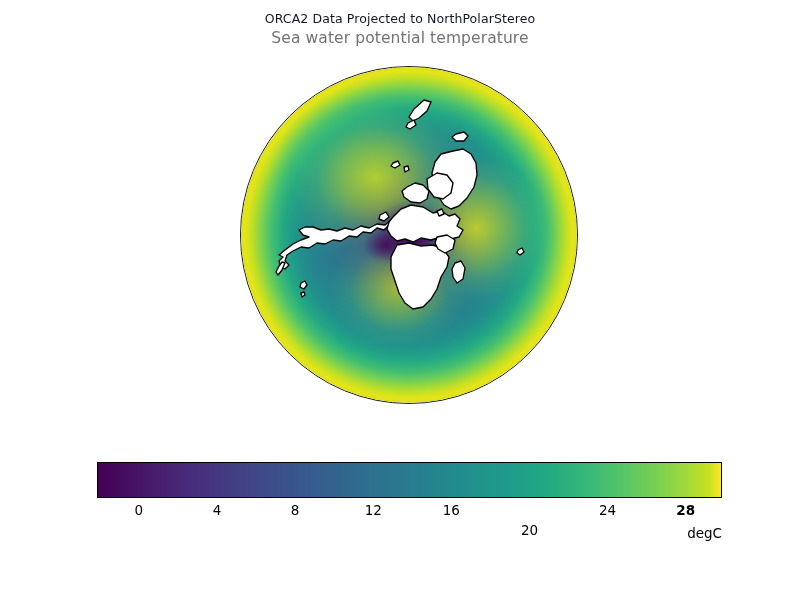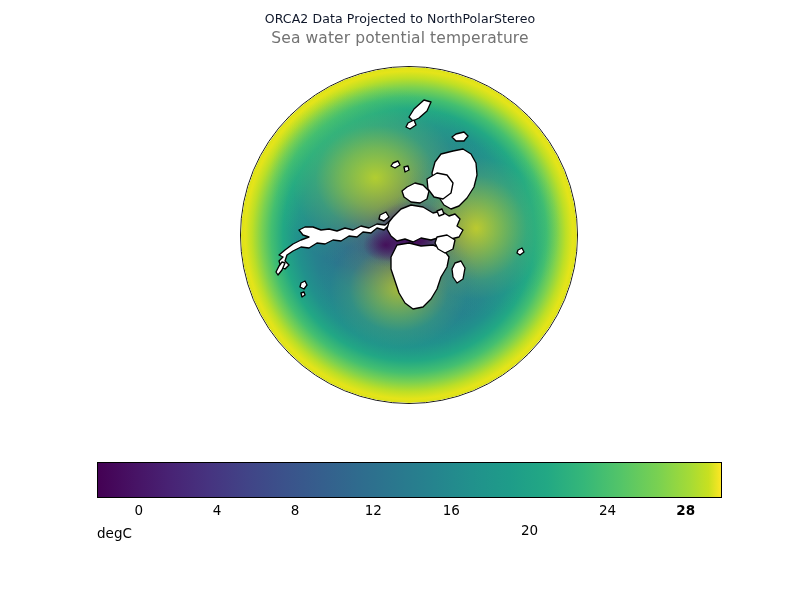--- a/index.html
+++ b/index.html
@@ -119,21 +119,21 @@
     line-height: 16px;
     transform: translateX(-50%);
     white-space: nowrap;
     color: #000;
   }
   #cb-axis-label {
     position: absolute;
     left: 0;
     top: 63px;
     width: 625px;
-    text-align: left;
+    text-align: right;
     font-size: 13.5px;
     line-height: 16px;
     color: #000;
   }
 </style>
 </head>
 <body>
 
 <div id="title-block">
   <div id="suptitle">ORCA2 Data Projected to NorthPolarStereo</div>

